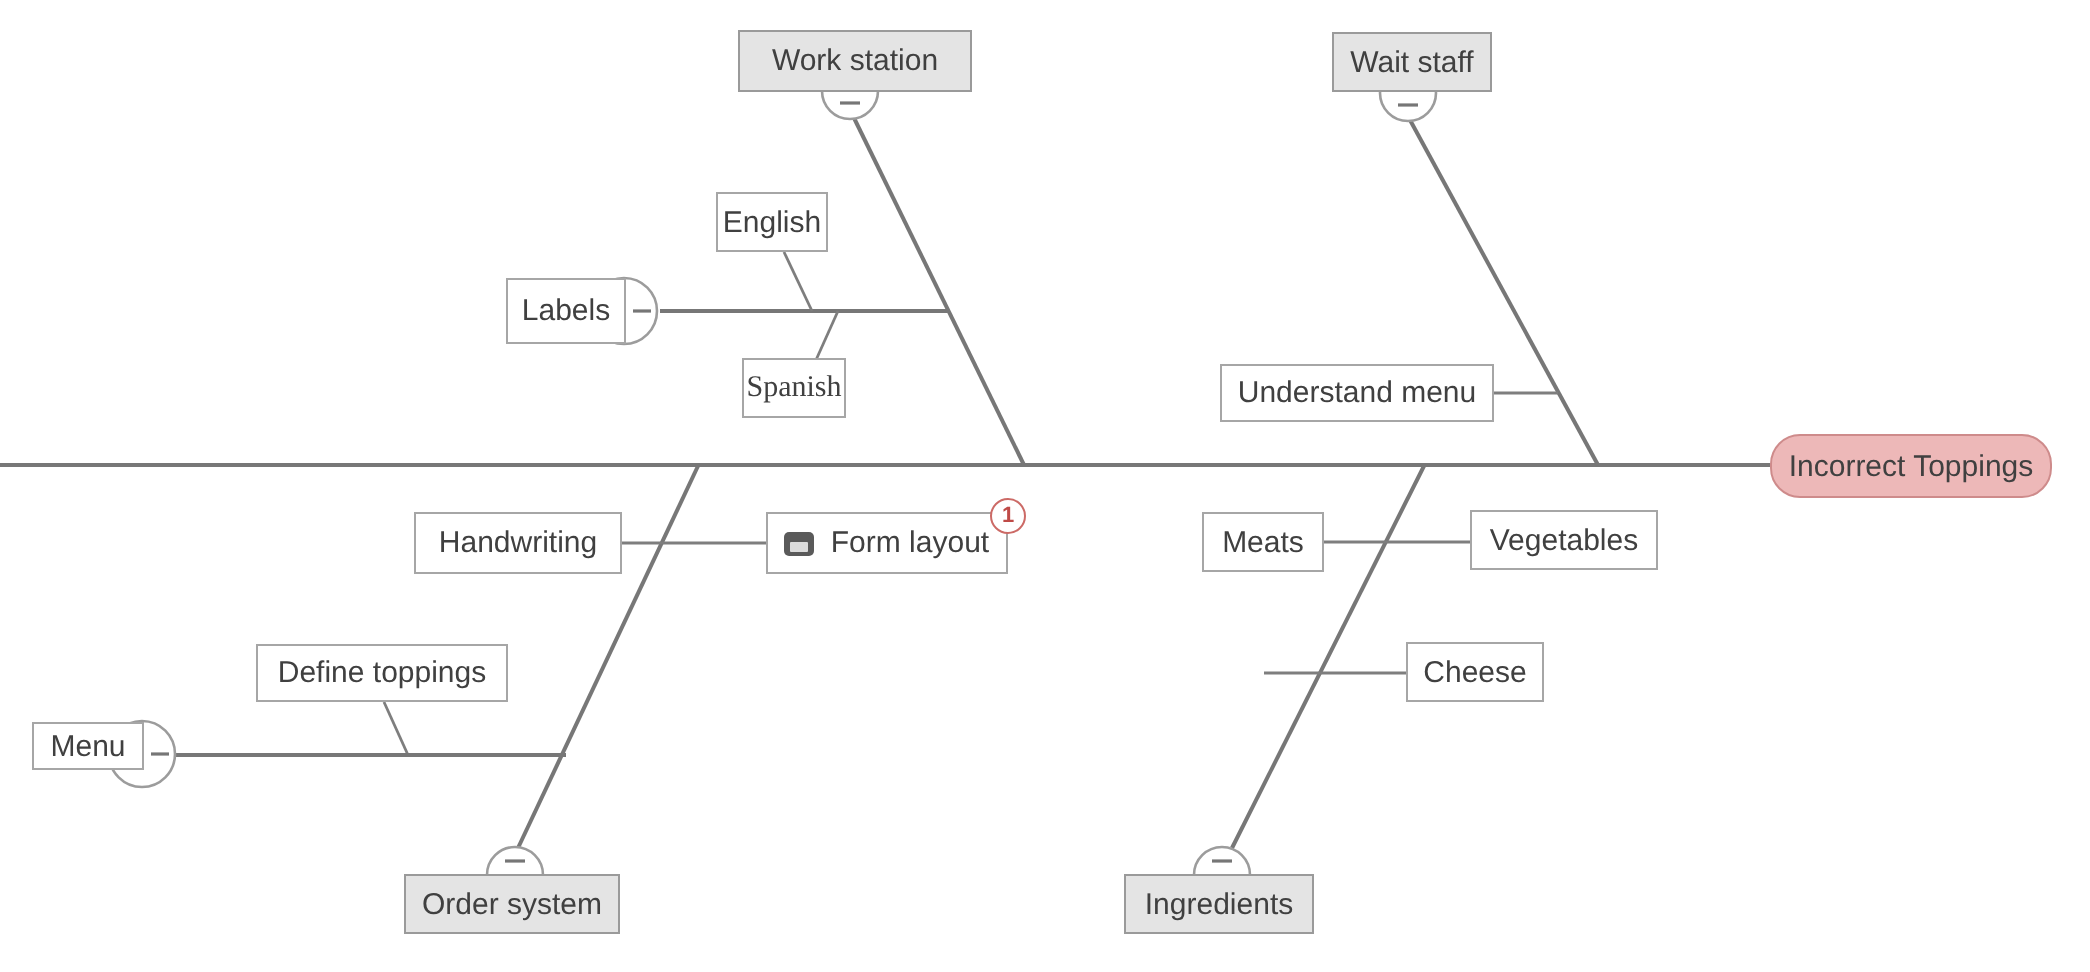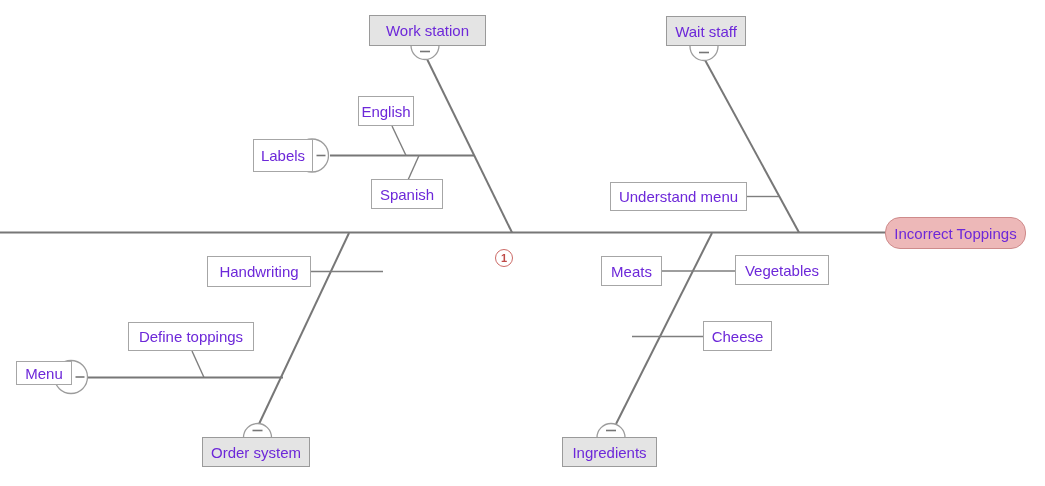--- a/index.html
+++ b/index.html
@@ -27,21 +27,21 @@
   .minus { stroke: #767676; stroke-width: 1.6; }
   .box {
     position: absolute;
     z-index: 2;
     box-sizing: border-box;
     display: flex;
     align-items: center;
     justify-content: center;
     background: #ffffff;
     border: 1px solid #a6a6a6;
-    color: #6d28d9;
+    color: #404040;
     font-size: 15px;
     white-space: nowrap;
     cursor: default;
   }
   .box.category {
     background: #e4e4e4;
     border-color: #9a9a9a;
   }
   .box.effect {
     background: #edb8b8;
@@ -136,25 +136,31 @@
 
   <div class="box category" style="left:369px; top:15px; width:117px; height:31px;">Work station</div>
   <div class="box category" style="left:666px; top:16px; width:80px; height:30px;">Wait staff</div>
   <div class="box category" style="left:202px; top:437px; width:108px; height:30px;">Order system</div>
   <div class="box category" style="left:562px; top:437px; width:95px; height:30px;">Ingredients</div>
 
   <div class="box effect" style="left:885px; top:217px; width:141px; height:32px;">Incorrect Toppings</div>
 
   <div class="box" style="left:253px; top:139px; width:60px; height:33px;">Labels</div>
   <div class="box" style="left:358px; top:96px; width:56px; height:30px;">English</div>
-  <div class="box" style="left:371px; top:179px; width:72px; height:30px;">Spanish</div>
+  <div class="box" style="left:371px; top:179px; width:52px; height:30px;font-family:Liberation Serif, serif;">Spanish</div>
 
   <div class="box" style="left:610px; top:182px; width:137px; height:29px;">Understand menu</div>
 
   <div class="box" style="left:207px; top:256px; width:104px; height:31px;">Handwriting</div>
+  <div class="box" style="left:383px; top:256px; width:121px; height:31px;">
+    <span class="comment-icon">
+        <span class="inner"></span>
+      </span>
+    <span>Form layout</span>
+  </div>
   <div class="badge" style="left:495px; top:249px;">1</div>
   <div class="box" style="left:128px; top:322px; width:126px; height:29px;">Define toppings</div>
   <div class="box" style="left:16px; top:361px; width:56px; height:24px;">Menu</div>
 
   <div class="box" style="left:601px; top:256px; width:61px; height:30px;text-align:right;">Meats</div>
   <div class="box" style="left:735px; top:255px; width:94px; height:30px;">Vegetables</div>
   <div class="box" style="left:703px; top:321px; width:69px; height:30px;">Cheese</div>
 
 </div>
 

